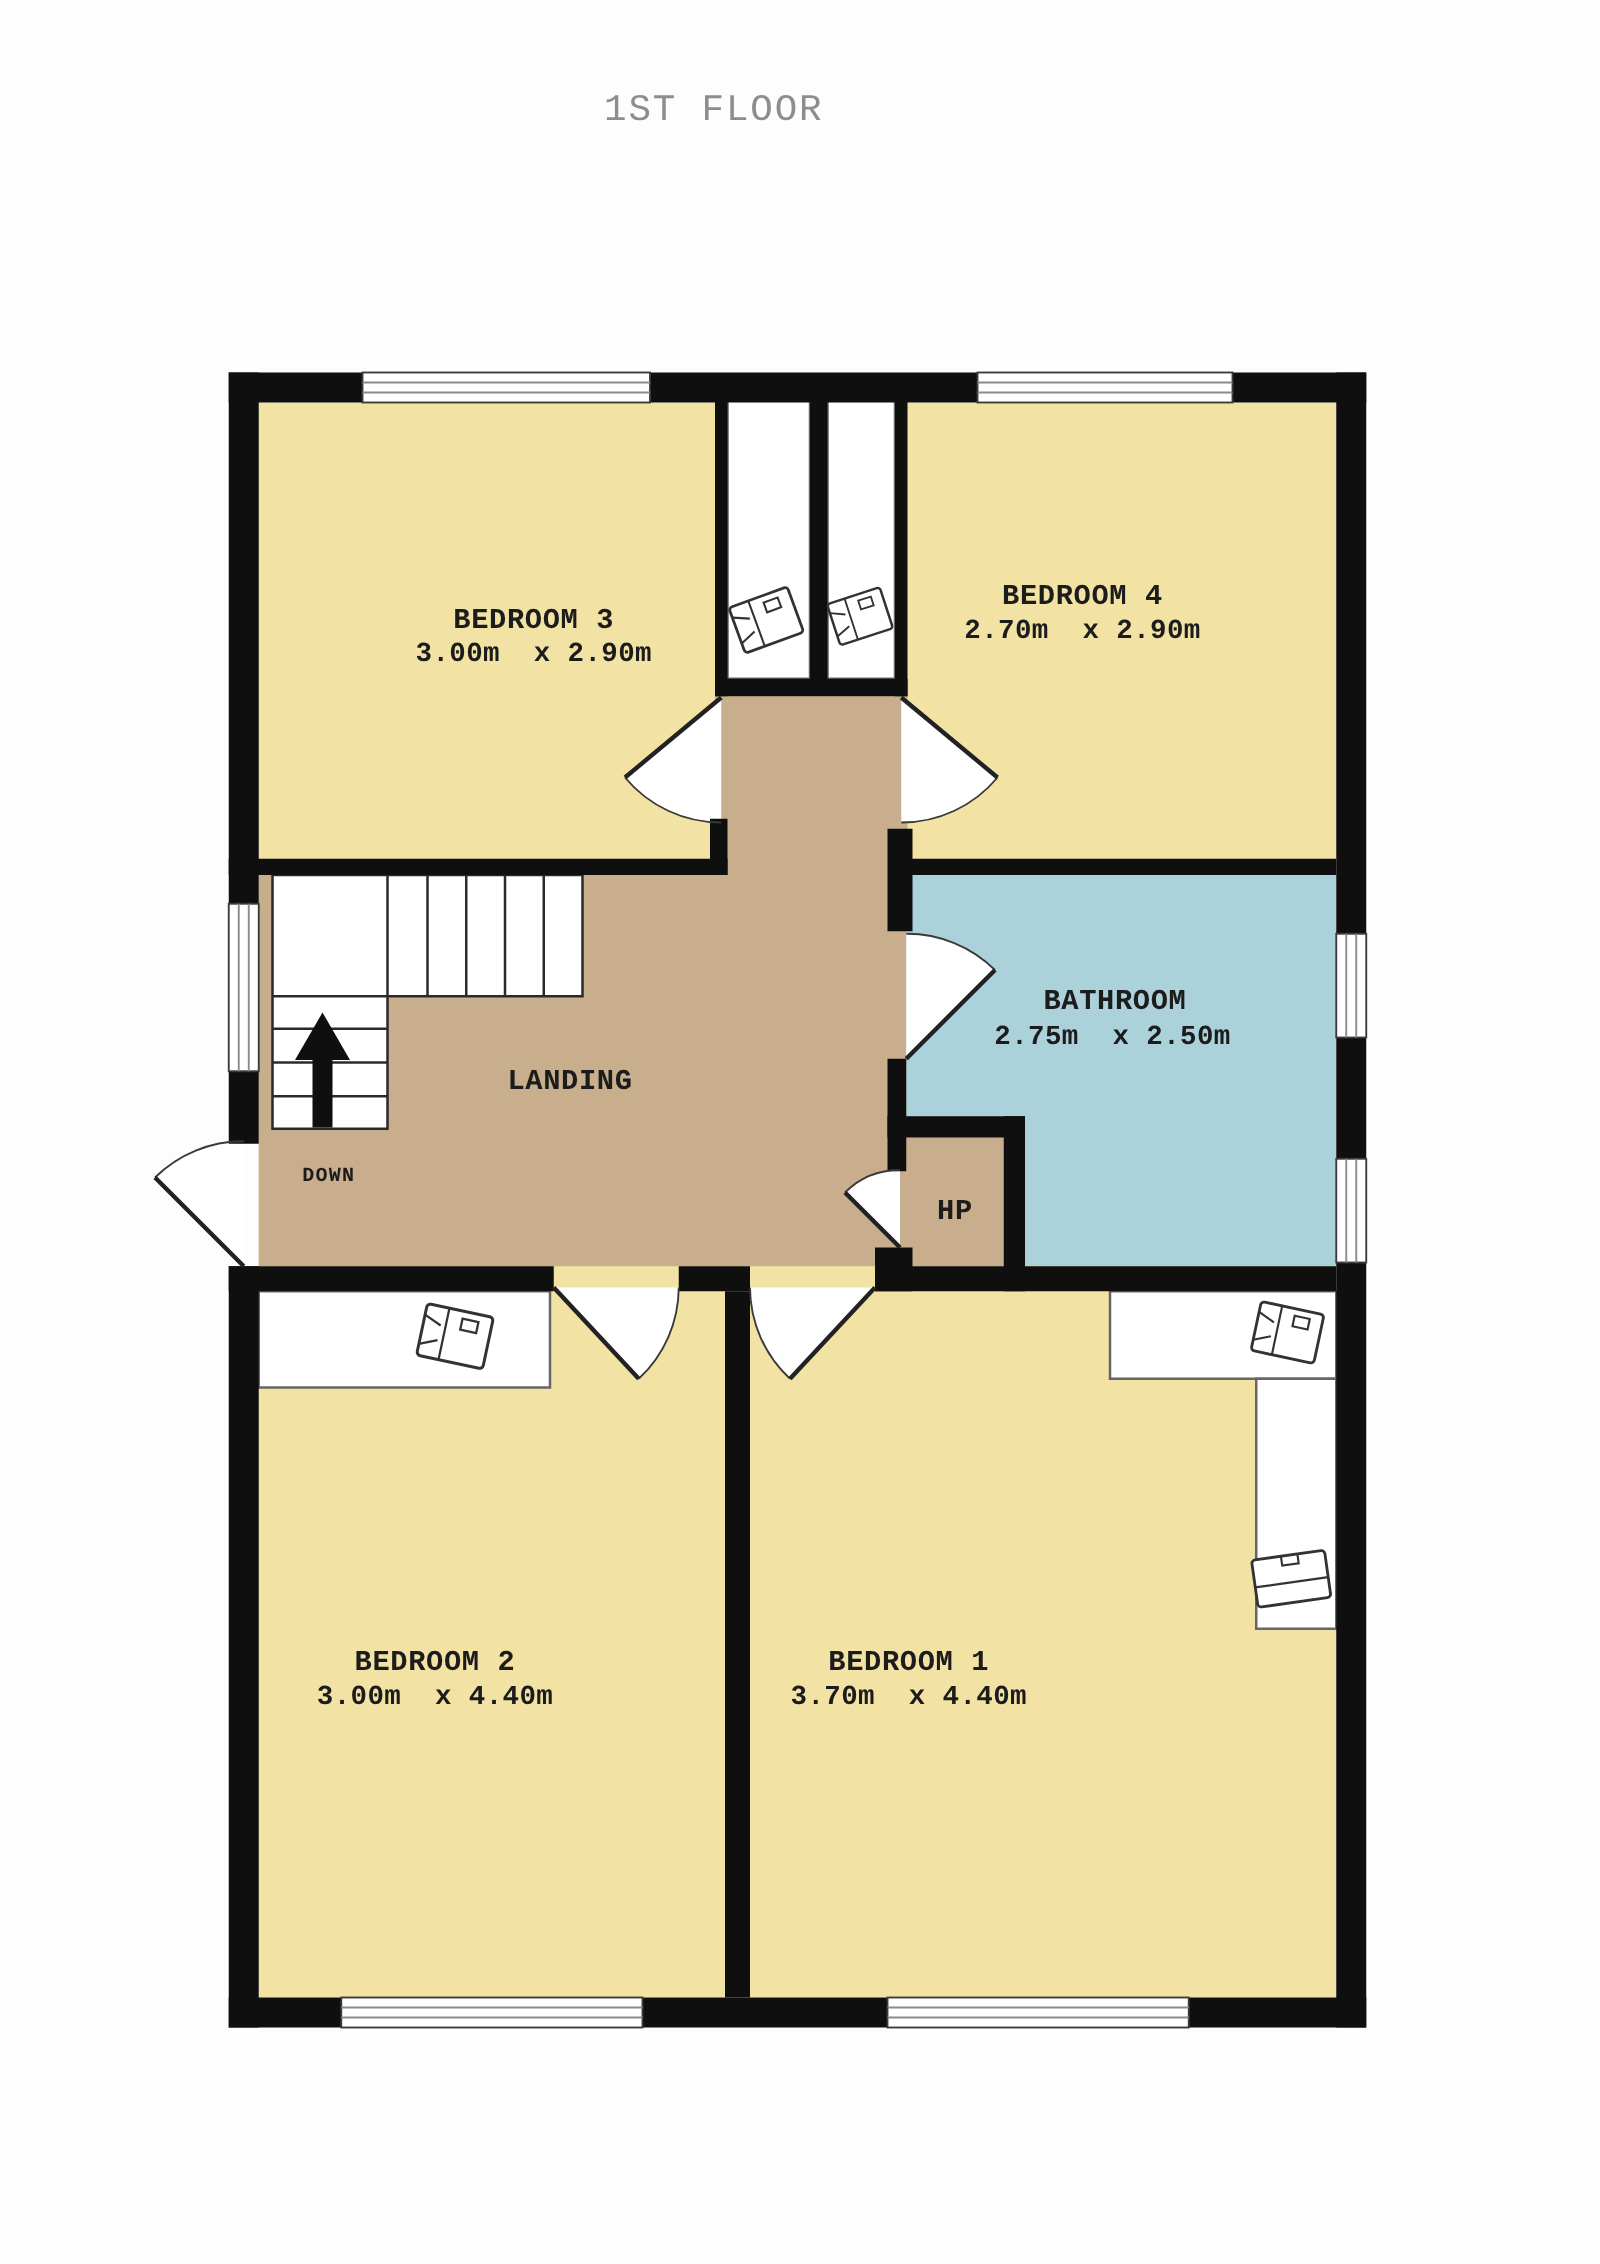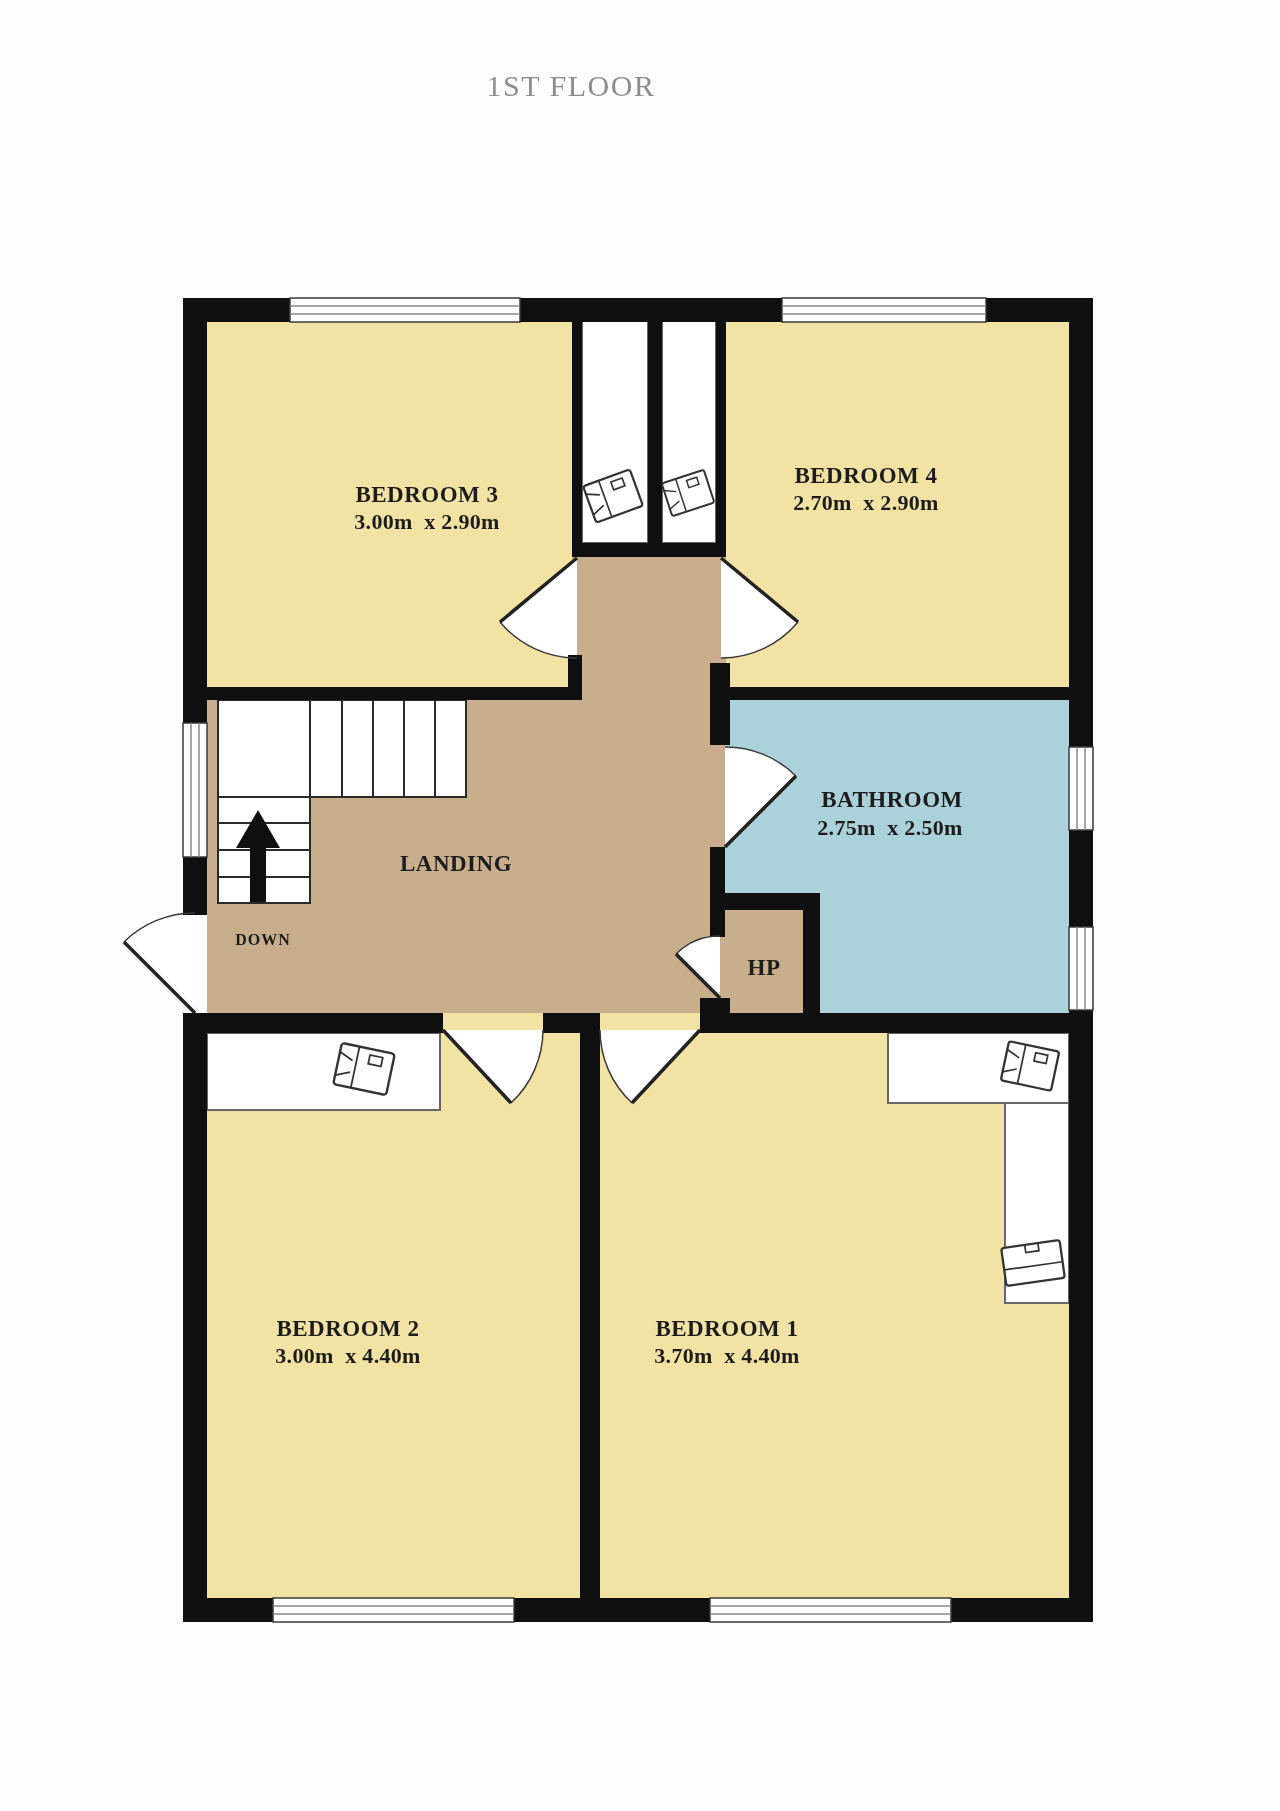--- a/index.html
+++ b/index.html
@@ -1,16 +1,16 @@
 <!DOCTYPE html>
 <html><head>
 <meta charset="utf-8">
 <style>
   html,body{margin:0;padding:0;background:#ffffff;}
-  .page{position:relative;width:1280px;height:1811px;background:#fdfdfd;font-family:Liberation Serif, serif;}
+  .page{position:relative;width:1280px;height:1811px;background:#fdfdfd;font-family:Liberation Mono, monospace;}
   svg{display:block;}
   .floor-bed{fill:#F2E3A5;}
   .floor-land{fill:#C8AE8C;}
   .floor-bath{fill:#ABD1DA;}
   .wall{fill:#0f0f0f;}
   .win{fill:#ffffff;stroke:#3a3a3a;stroke-width:1.5;}
   .winline{stroke:#8a8a8a;stroke-width:1.5;}
   .closet{fill:#ffffff;stroke:#666666;stroke-width:2;}
   .stairs{fill:#ffffff;stroke:#2a2a2a;stroke-width:2;}
   .tread{stroke:#2a2a2a;stroke-width:2;}

